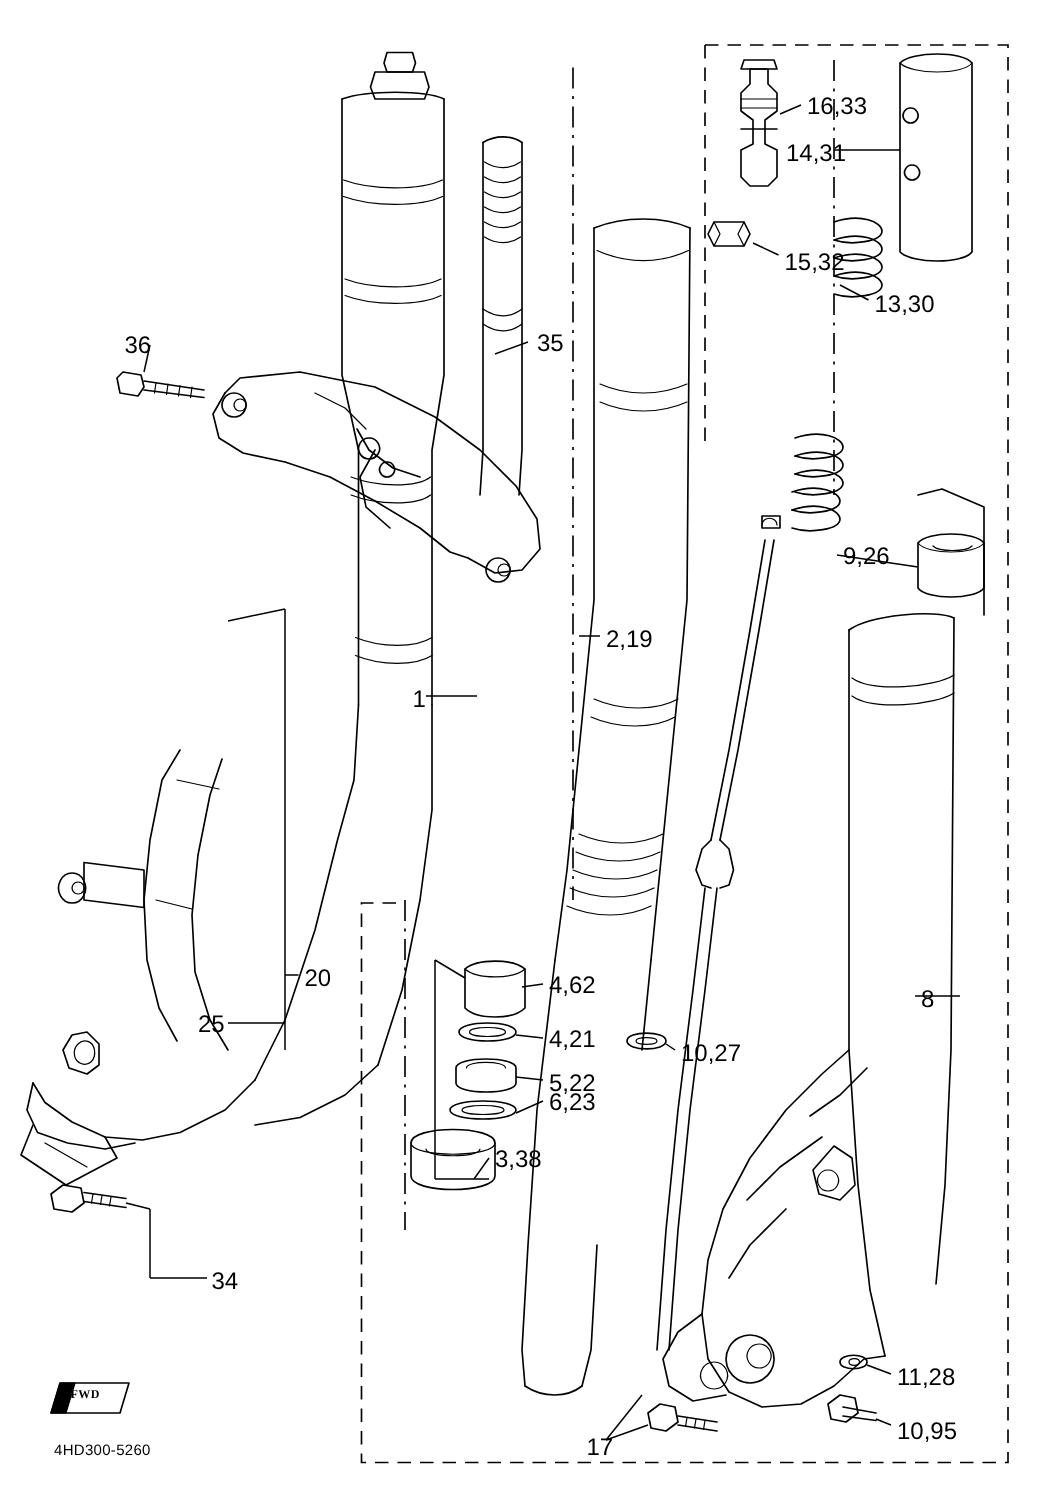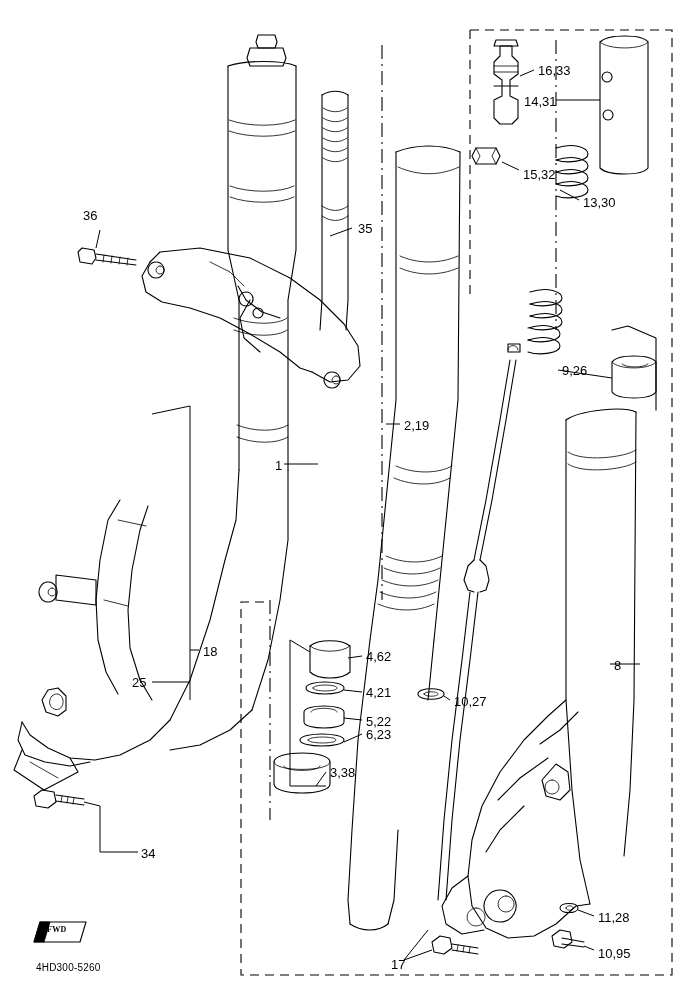--- a/index.html
+++ b/index.html
@@ -23,21 +23,21 @@
     height: 994px;
   }
   svg.diagram {
     display: block;
     width: 691px;
     height: 994px;
   }
   .lbl {
     position: absolute;
     font-family: "Liberation Sans", sans-serif;
-    font-size: 13px;
+    font-size: 16px;
     color: #000;
     white-space: nowrap;
     line-height: 1;
   }
   .partno {
     position: absolute;
     left: 36px;
     top: 962px;
     font-family: "Liberation Sans", sans-serif;
     font-size: 10px;
@@ -321,31 +321,31 @@
       <path class="lead" d="M404 960 L432 950"></path>
       <path class="lead" d="M404 960 L428 930"></path>
     </g>
 
     <g>
       <path class="ln" d="M40 922 L86 922 L80 942 L34 942 Z"></path>
       <path class="blk" d="M40 922 L50 922 L44 942 L34 942 Z"></path>
     </g>
   </svg>
 
-  <div class="lbl" style="left:83px;  top:209px;">36</div>
+  <div class="lbl" style="left:83px;  top:223px;">36</div>
   <div class="lbl" style="left:358px; top:222px;">35</div>
   <div class="lbl" style="left:538px; top:64px;">16,33</div>
   <div class="lbl" style="left:524px; top:95px;">14,31</div>
   <div class="lbl" style="left:523px; top:168px;">15,32</div>
   <div class="lbl" style="left:583px; top:196px;">13,30</div>
   <div class="lbl" style="left:562px; top:364px;">9,26</div>
   <div class="lbl" style="left:404px; top:419px;">2,19</div>
   <div class="lbl" style="left:275px; top:459px;">1</div>
   <div class="lbl" style="left:614px; top:659px;">8</div>
-  <div class="lbl" style="left:203px; top:645px;">18</div>
+  <div class="lbl" style="left:203px; top:645px;">20</div>
   <div class="lbl" style="left:132px; top:676px;">25</div>
   <div class="lbl" style="left:366px; top:650px;">4,62</div>
   <div class="lbl" style="left:366px; top:686px;">4,21</div>
   <div class="lbl" style="left:366px; top:715px;">5,22</div>
   <div class="lbl" style="left:454px; top:695px;">10,27</div>
   <div class="lbl" style="left:366px; top:728px;">6,23</div>
   <div class="lbl" style="left:330px; top:766px;">3,38</div>
   <div class="lbl" style="left:141px; top:847px;">34</div>
   <div class="lbl" style="left:598px; top:911px;">11,28</div>
   <div class="lbl" style="left:598px; top:947px;">10,95</div>

